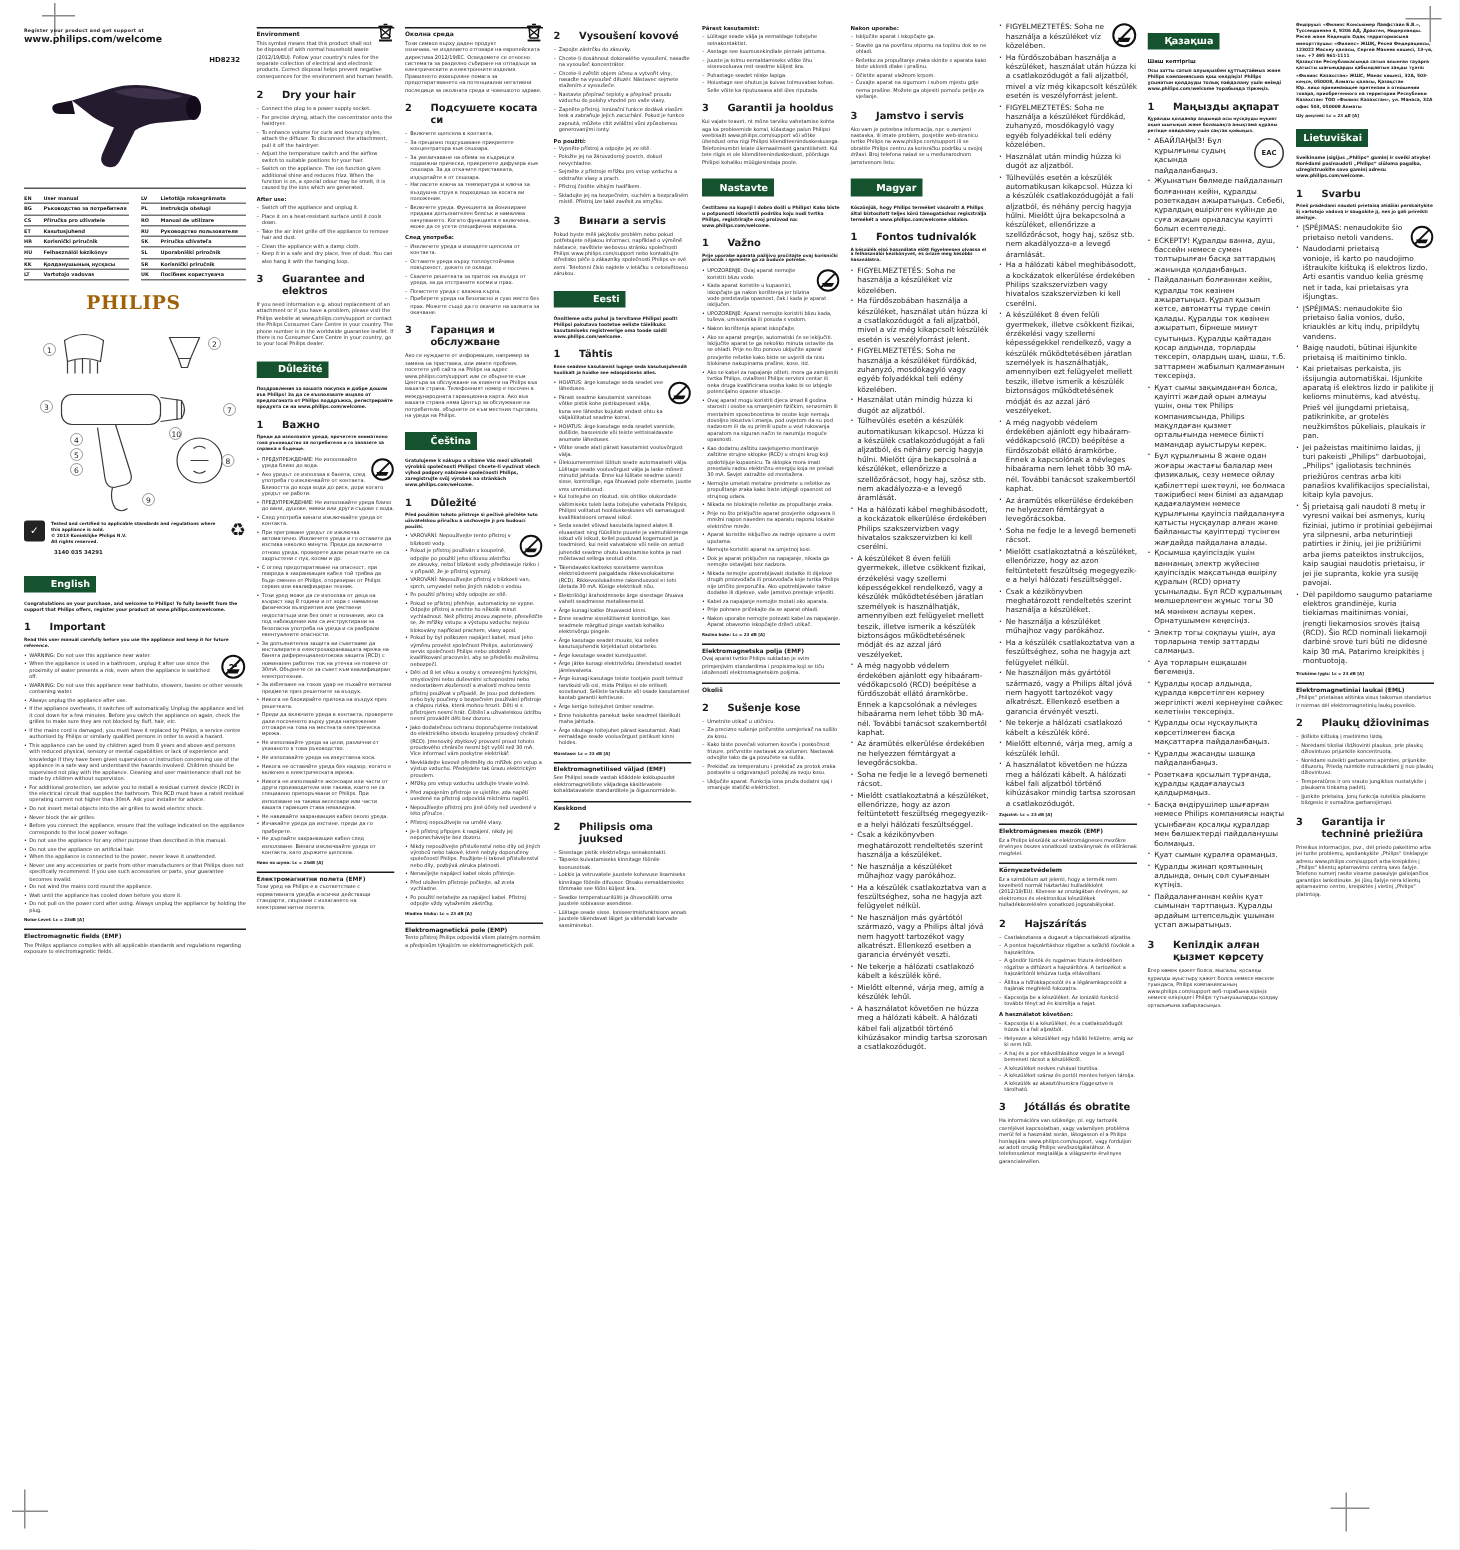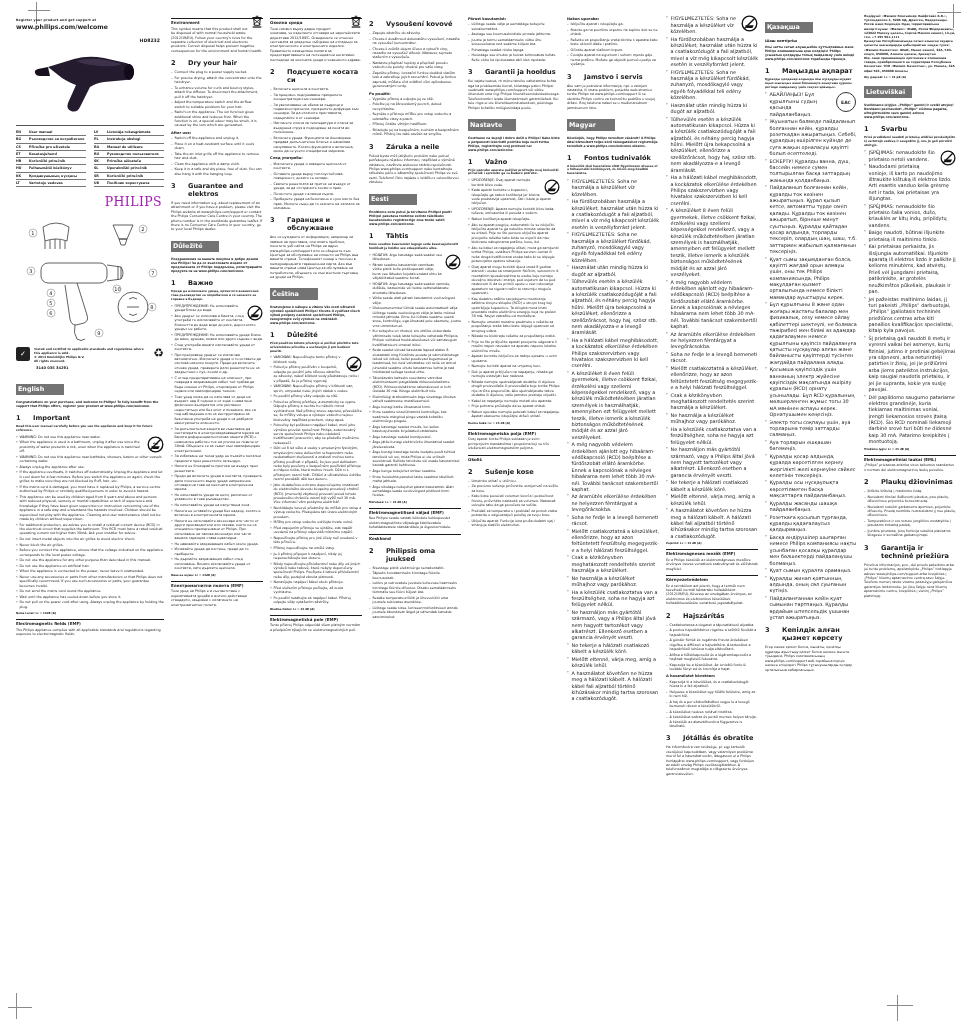--- a/index.html
+++ b/index.html
@@ -24,34 +24,34 @@
   
   .reg{font-size:3.1px;font-weight:bold;letter-spacing:.2px;margin-top:4px;}
   .url{font-size:6.2px;font-weight:bold;margin-top:1px;}
   .model{font-size:4.6px;font-weight:bold;text-align:right;margin:8px 4px 0 0;}
   .photo{display:block;margin:2px auto 0 auto;}
   .langs{column-count:2;column-gap:8px;margin-top:8px;border-top:.5px solid #555;padding-top:3px;}
   .langrow{display:flex;gap:4px;font-size:3.3px;line-height:1.9;border-bottom:.4px solid #777;
            break-inside:avoid;}
   .langrow .code{font-weight:bold;width:9px;flex:0 0 auto;}
   .langrow .name{font-weight:bold;}
-  .brand{font-size:12.5px;font-weight:normal;letter-spacing:.4px;text-align:right;
-         margin:7px 2px 6px 0;color:#a21caf;font-family:"DejaVu Serif","Liberation Serif",serif;}
+  .brand{font-size:12.5px;font-weight:bold;letter-spacing:.4px;text-align:center;
+         margin:7px 2px 6px 0;color:#a16207;font-family:"DejaVu Serif","Liberation Serif",serif;}
   .diagram{display:block;margin:2px auto;}
   .certrow{display:flex;align-items:flex-start;gap:4px;margin-top:4px;}
   .certicon{width:14px;height:14px;background:#222;border-radius:2px;color:#fff;
             font-size:7px;text-align:center;line-height:14px;flex:0 0 auto;}
   .certlines{flex:1;}
   .certlines div{font-size:2.9px;font-weight:bold;line-height:1.4;}
   .recycle{font-size:12px;line-height:12px;flex:0 0 auto;}
   .docnum{font-size:3.6px;font-weight:bold;margin:3px 0 6px 20px;}
 
   
-  .banner{display:inline-block;background:#737373;color:#fff;font-weight:bold;font-size:6.4px;
-          padding:1.5px 4px 2px 2px;margin:5px 0 3px 0;min-width:42px;}
+  .banner{display:inline-block;background:#14532d;color:#fff;font-weight:bold;font-size:6.4px;
+          padding:1.5px 4px 2px 2px;margin:5px 0 3px 0;min-width:42px;text-align:right;}
   .intro{font-size:3.0px;font-weight:bold;line-height:1.35;margin:2px 0;}
   .h2{font-size:6.6px;font-weight:bold;margin:6px 0 3px 0;display:flex;}
   .h2 .num{width:17px;flex:0 0 auto;}
   .note{font-size:2.9px;font-weight:bold;line-height:1.3;margin-bottom:2px;}
   .body-list .bl-item{font-size:3.35px;line-height:1.32;margin:1.2px 0;padding-left:3.5px;position:relative;}
   .body-list .bl-item:before{content:"•";position:absolute;left:0;top:0;font-size:3.2px;}
   .body-list.big .bl-item{font-size:4.9px;line-height:1.3;padding-left:4.5px;}
   .body-list.steps .bl-item:before{content:"–";}
   .subhead{font-size:4.0px;font-weight:bold;border-top:.6px solid #1c1c1c;padding-top:1.2px;margin:4px 0 1.5px 0;}
   .minihead{font-size:3.6px;font-weight:bold;margin:3px 0 1px 0;}
@@ -405,21 +405,21 @@
       <div class="minihead">Po použití:</div>
       <div class="body-list steps">
           <div class="bl-item">Vypněte přístroj a odpojte jej ze sítě.</div>
           <div class="bl-item">Položte jej na žáruvzdorný povrch, dokud nevychladne.</div>
           <div class="bl-item">Sejměte z přístroje mřížku pro vstup vzduchu a odstraňte vlasy a prach.</div>
           <div class="bl-item">Přístroj čistěte vlhkým hadříkem.</div>
           <div class="bl-item">Skladujte jej na bezpečném, suchém a bezprašném místě. Přístroj lze také zavěsit za smyčku.</div>
         </div>
       <div class="h2">
         <span class="num">3</span>
-          <span>Záruka a neile</span>
+          <span>Винаги a servis</span>
       </div>
       <div class="para">Pokud byste měli jakýkoliv problém nebo pokud potřebujete nějakou informaci, například o výměně nástavce, navštivte webovou stránku společnosti Philips www.philips.com/support nebo kontaktujte středisko péče o zákazníky společnosti Philips ve své zemi. Telefonní číslo najdete v letáčku s celosvětovou zárukou.</div>
 
       <div class="banner">Eesti</div>
       <div class="intro">Õnnitleme ostu puhul ja tervitame Philipsi poolt! Philipsi pakutava tootetoe eeliste täielikuks kasutamiseks registreerige oma toode saidil www.philips.com/welcome.</div>
       <div class="h2">
         <span class="num">1</span>
           <span>Tähtis</span>
       </div>
       <div class="note">Enne seadme kasutamist lugege seda kasutusjuhendit hoolikalt ja hoidke see edaspidiseks alles.</div>

